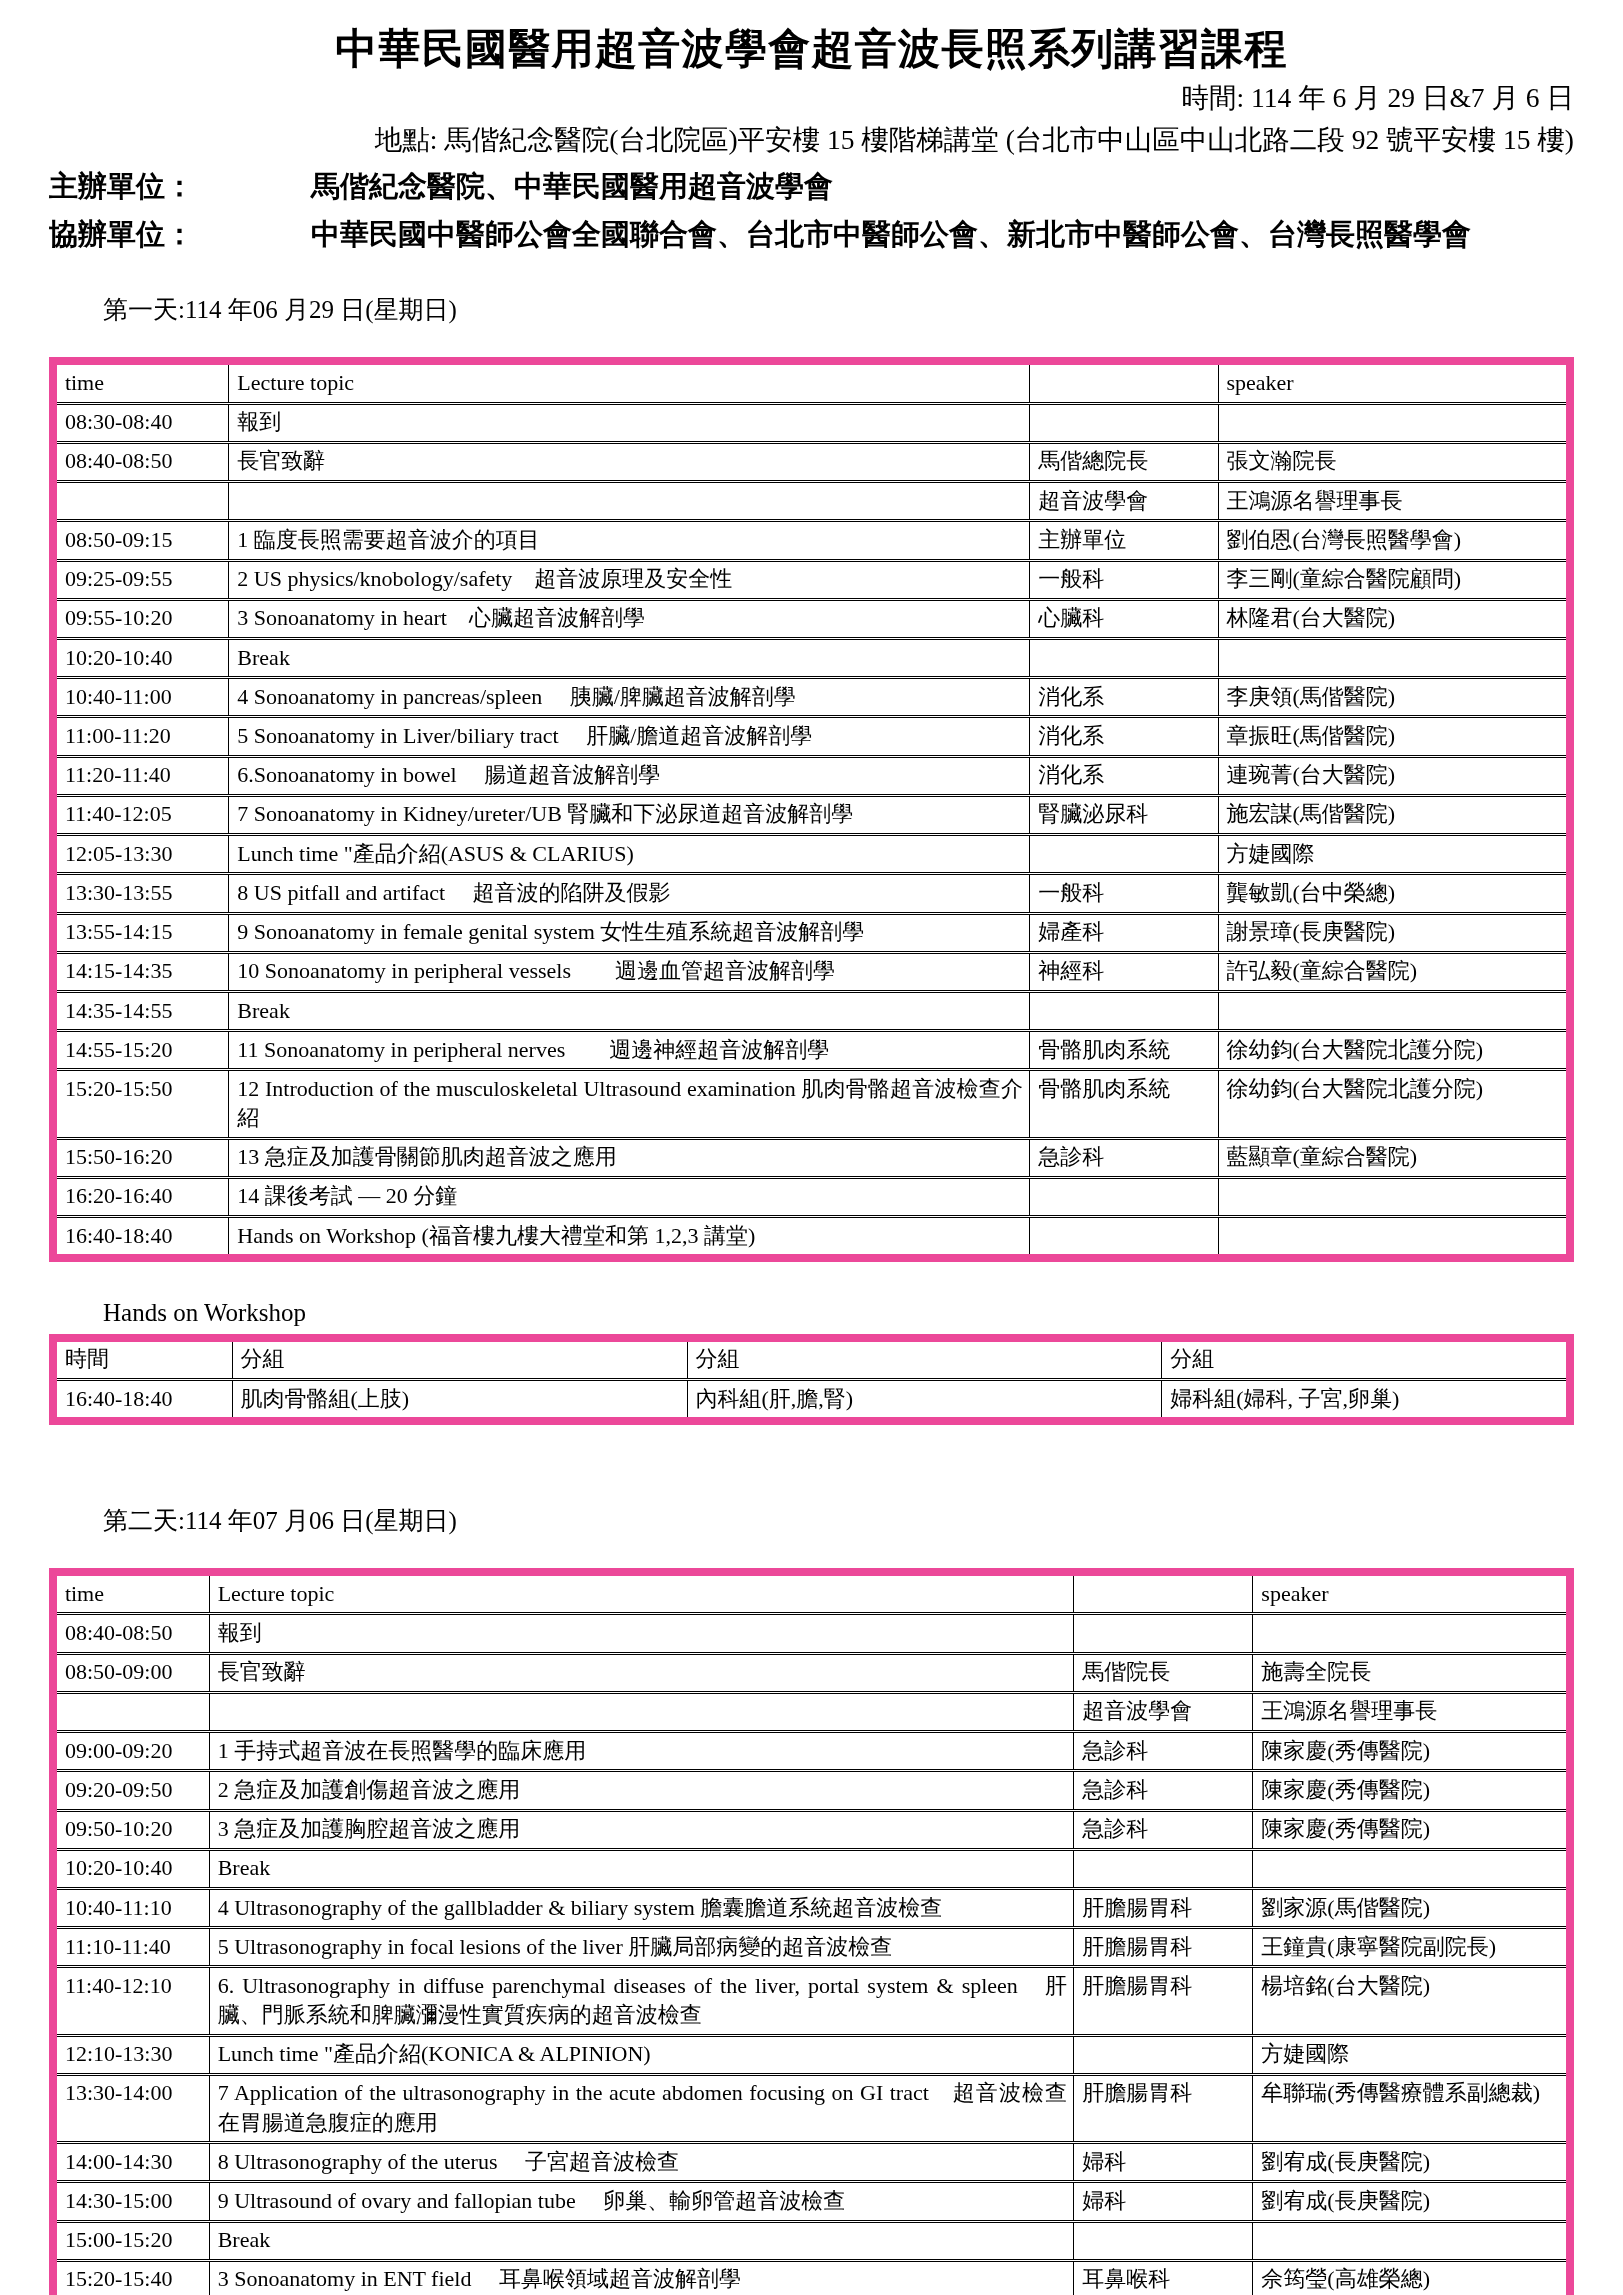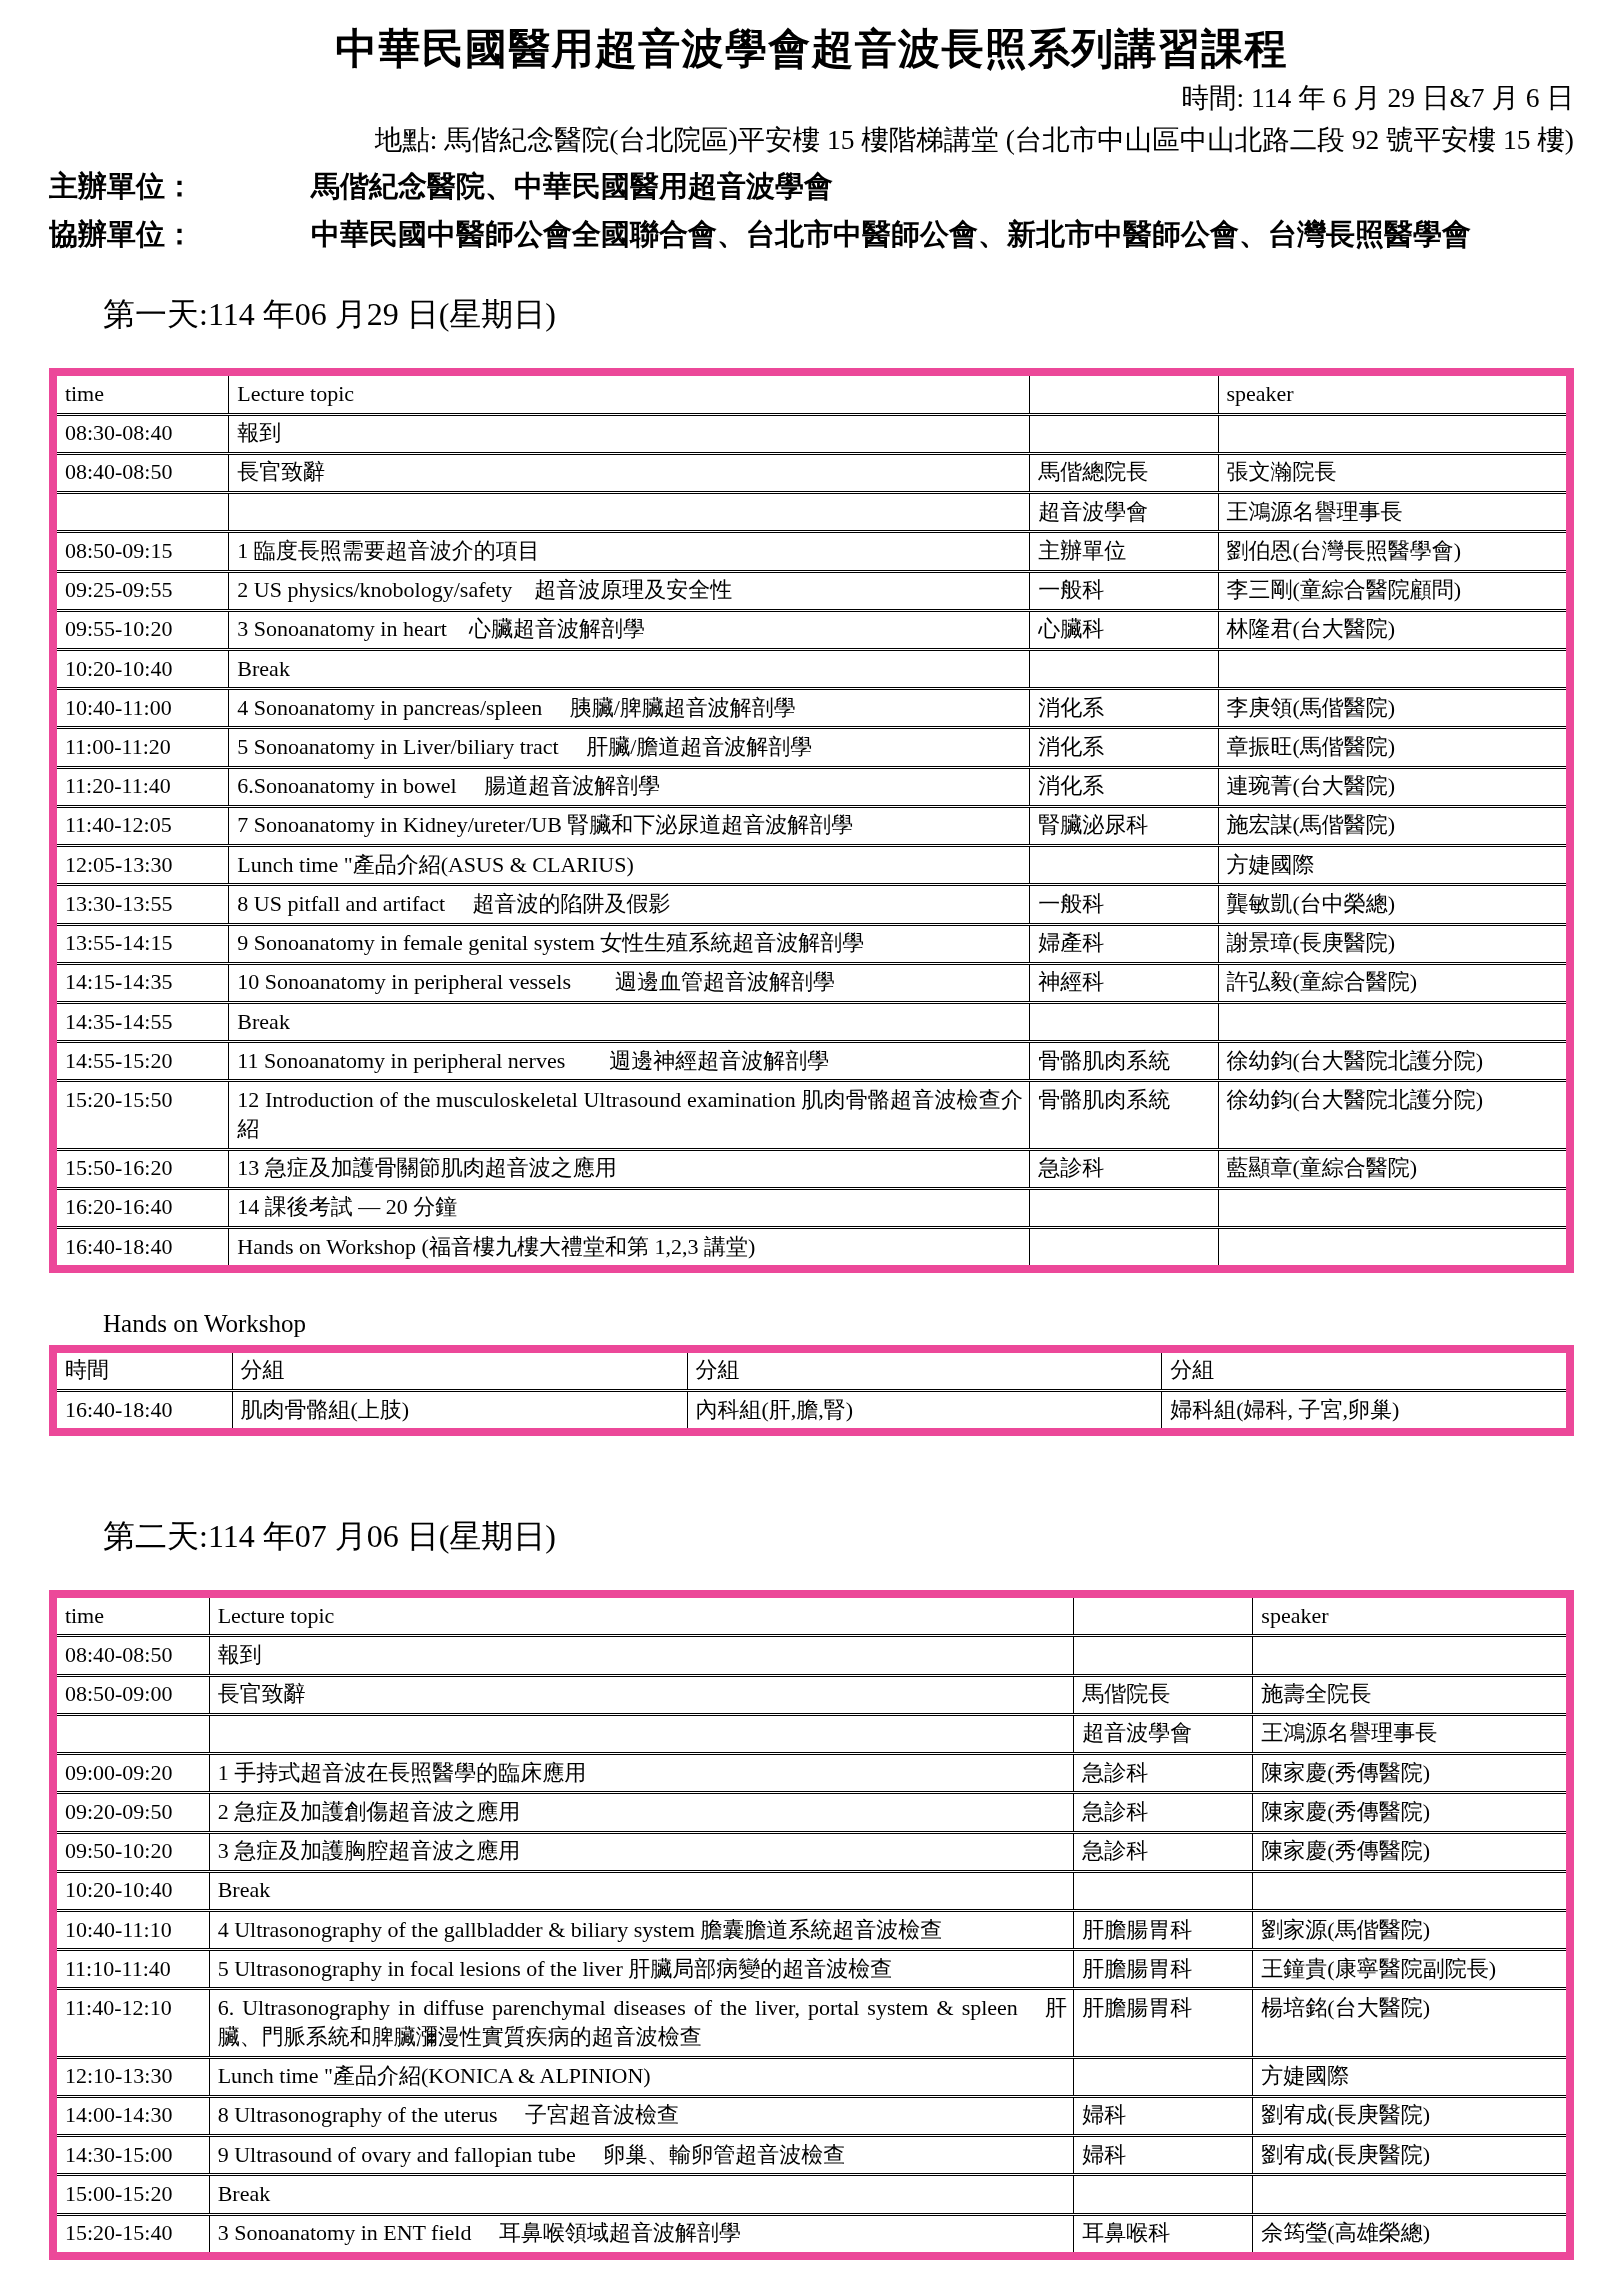--- a/index.html
+++ b/index.html
@@ -32,21 +32,21 @@
   .org-line {
     font-size: 29px;
     font-weight: 700;
     line-height: 1.35;
     margin-top: 9.2px;
     display: flex;
   }
   .org-label { flex: 0 0 262px; }
   .org-value { flex: 1; }
   .day-heading {
-    font-size: 32px;
+    font-size: 25px;
     margin: 39px 0 31px 54px;
   }
   .ws-heading {
     font-size: 25px;
     margin: 37px 0 6.5px 54px;
   }
   table.sched {
     width: 100%;
     border-collapse: collapse;
     table-layout: fixed;
@@ -355,20 +355,26 @@
             <td class="c-cat">肝膽腸胃科</td>
             <td class="c-speaker">楊培銘(台大醫院)</td>
           </tr>
           <tr>
             <td class="c-time">12:10-13:30</td>
             <td class="c-topic">Lunch time "產品介紹(KONICA &amp; ALPINION)</td>
             <td class="c-cat"></td>
             <td class="c-speaker">方婕國際</td>
           </tr>
           <tr>
+            <td class="c-time">13:30-14:00</td>
+            <td class="c-topic">7 Application of the ultrasonography in the acute abdomen focusing on GI tract　超音波檢查在胃腸道急腹症的應用</td>
+            <td class="c-cat">肝膽腸胃科</td>
+            <td class="c-speaker">牟聯瑞(秀傳醫療體系副總裁)</td>
+          </tr>
+          <tr>
             <td class="c-time">14:00-14:30</td>
             <td class="c-topic">8 Ultrasonography of the uterus　 子宮超音波檢查</td>
             <td class="c-cat">婦科</td>
             <td class="c-speaker">劉宥成(長庚醫院)</td>
           </tr>
           <tr>
             <td class="c-time">14:30-15:00</td>
             <td class="c-topic">9 Ultrasound of ovary and fallopian tube　 卵巢、輸卵管超音波檢查</td>
             <td class="c-cat">婦科</td>
             <td class="c-speaker">劉宥成(長庚醫院)</td>

